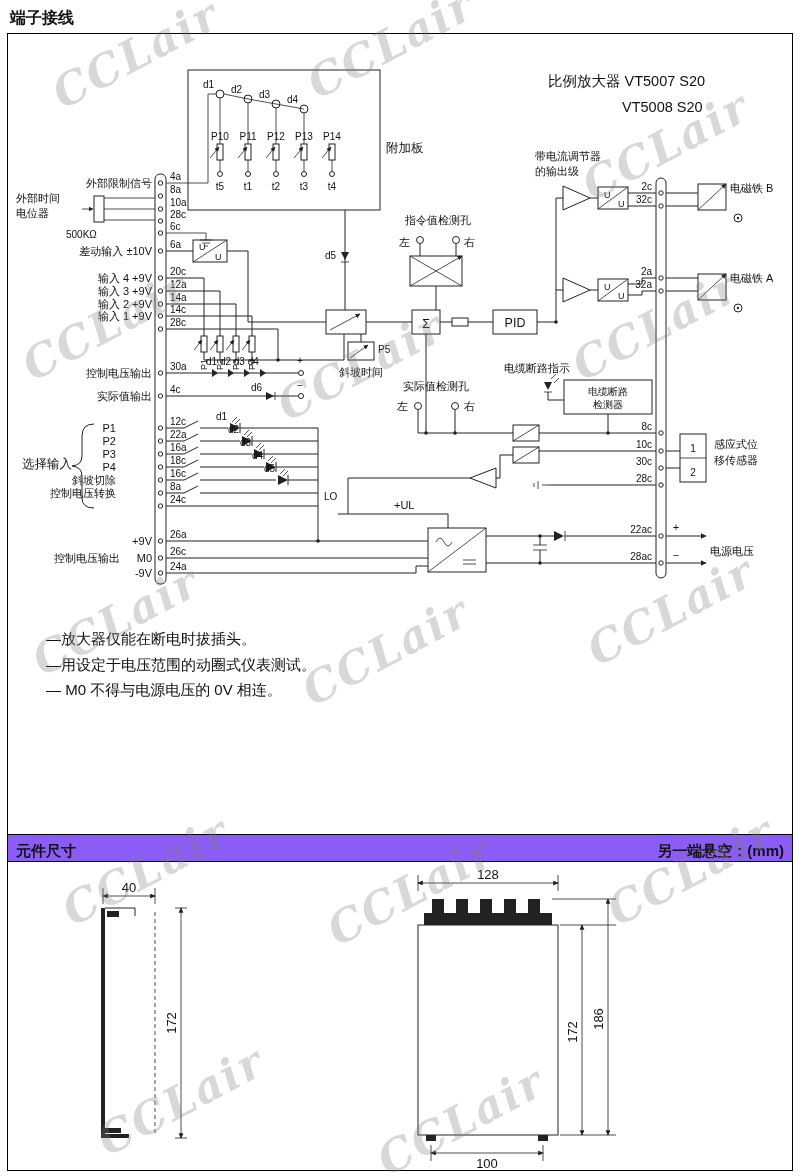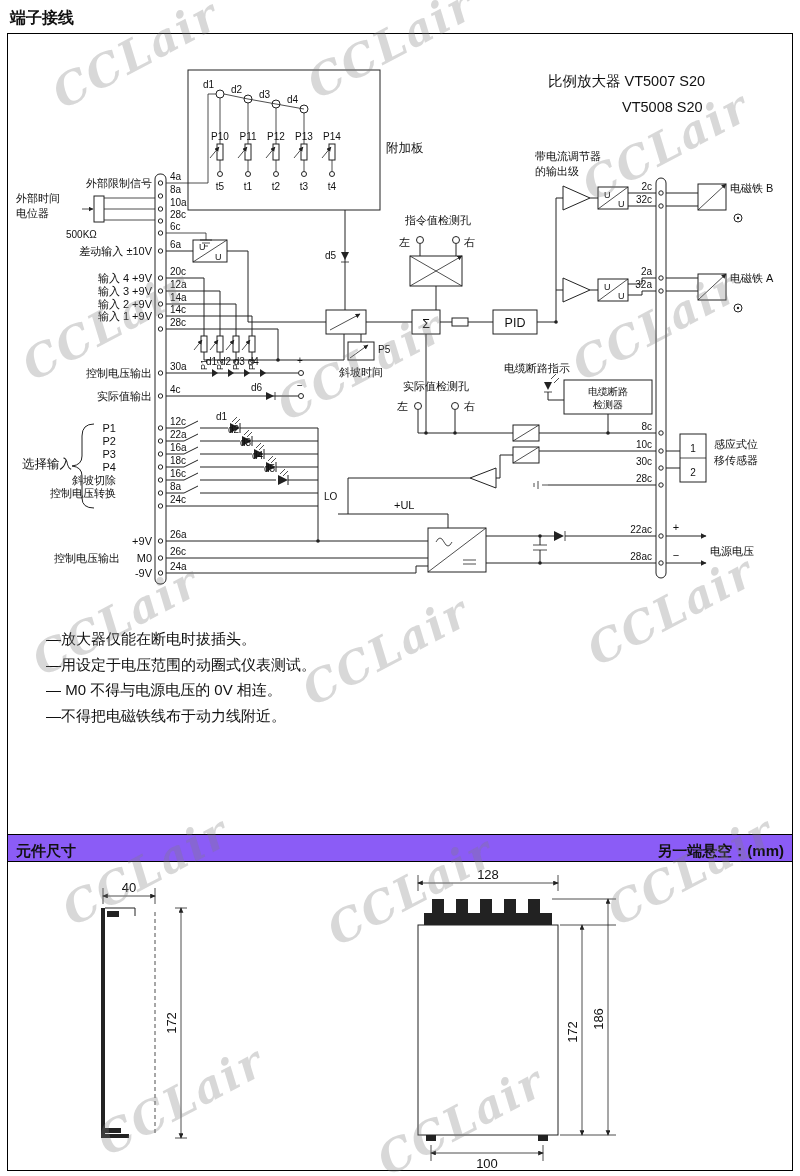--- a/index.html
+++ b/index.html
@@ -516,21 +516,20 @@
         <text text-anchor="middle" x="668" y="483">+</text>
         <text text-anchor="middle" x="668" y="511">−</text>
         <text x="702" y="507">电源电压</text>
       </g>
     </svg>
 
     <div class="notes">
       <div>—放大器仅能在断电时拔插头。</div>
       <div>—用设定于电压范围的动圈式仪表测试。</div>
       <div>— M0 不得与电源电压的 0V 相连。</div>
-      <div>—不得把电磁铁线布于动力线附近。</div>
     </div>
 
     <div class="band">
       <span>元件尺寸</span>
       <span>另一端悬空：(mm)</span>
     </div>
 
     <div class="dims">
 
       <svg class="svgL" width="240" height="290" viewBox="0 0 240 290">

